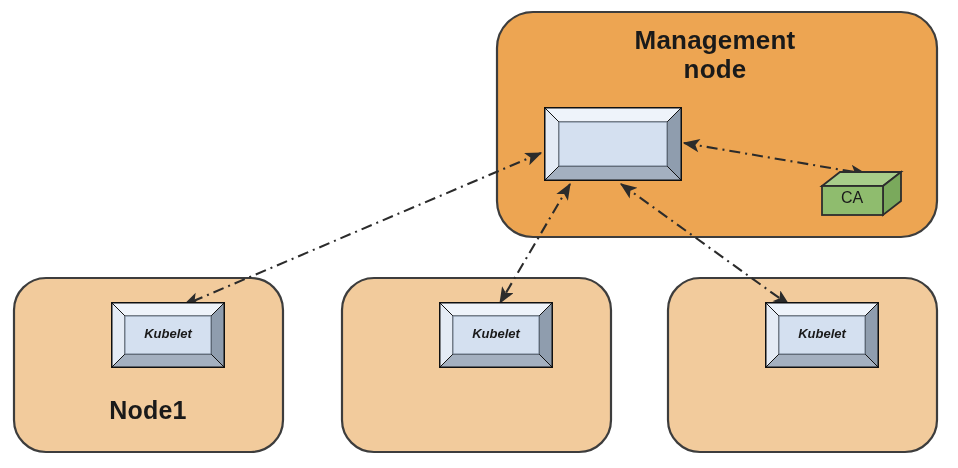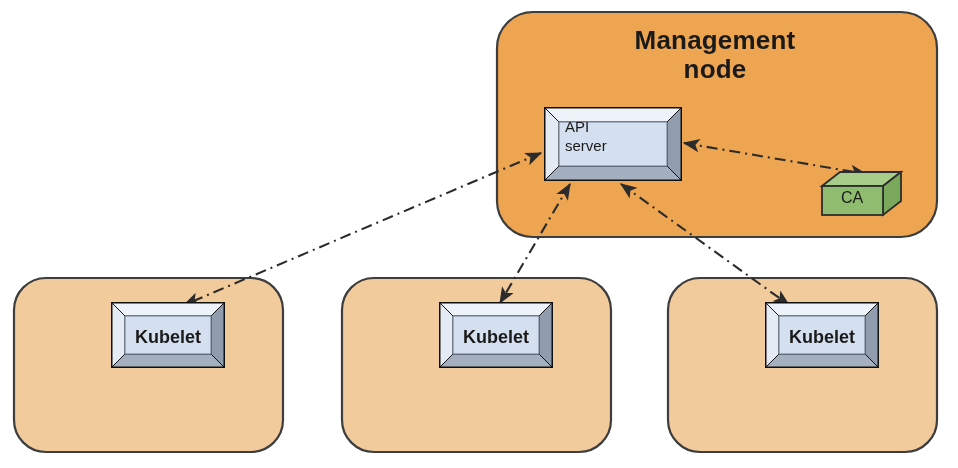--- a/index.html
+++ b/index.html
@@ -57,23 +57,24 @@
   .lbl-api {
     font-size: 15px;
     font-weight: normal;
     text-align: left;
     left: 565px;
     top: 117px;
     width: 100px;
     line-height: 1.28;
   }
   .lbl-kubelet {
-    font-size: 18px;
+    font-size: 13px;
     font-weight: bold;
     width: 120px;
+    font-style: italic;
   }
   .lbl-k1 { left: 108px; top: 327px; }
   .lbl-k2 { left: 436px; top: 327px; }
   .lbl-k3 { left: 762px; top: 327px; }
   .lbl-ca {
     font-size: 16px;
     font-weight: normal;
     left: 822px;
     top: 189px;
     width: 60px;
@@ -155,23 +156,22 @@
       <polygon points="766,303 779,316 779,354 766,367" fill="#e4ebf5" stroke="#111111" stroke-width="1"></polygon>
       <polygon points="878,303 878,367 865,354 865,316" fill="#8f9dae" stroke="#111111" stroke-width="1"></polygon>
       <polygon points="766,367 779,354 865,354 878,367" fill="#a4b0c0" stroke="#111111" stroke-width="1"></polygon>
       <rect x="779" y="316" width="86" height="38" fill="#d4e0f0" stroke="#6c7a8c" stroke-width="1"></rect>
     </g>
   </svg>
 
   <div class="lbl lbl-mgmt">Management
 node</div>
 
-  <div class="lbl lbl-api">API
-server</div>
 
   <div class="lbl lbl-ca">CA</div>
 
   <div class="lbl lbl-kubelet lbl-k1">Kubelet</div>
   <div class="lbl lbl-kubelet lbl-k2">Kubelet</div>
   <div class="lbl lbl-kubelet lbl-k3">Kubelet</div>
 
+  <div class="lbl lbl-node lbl-node1">Node1</div>
 
 </div>
 
 </body></html>

